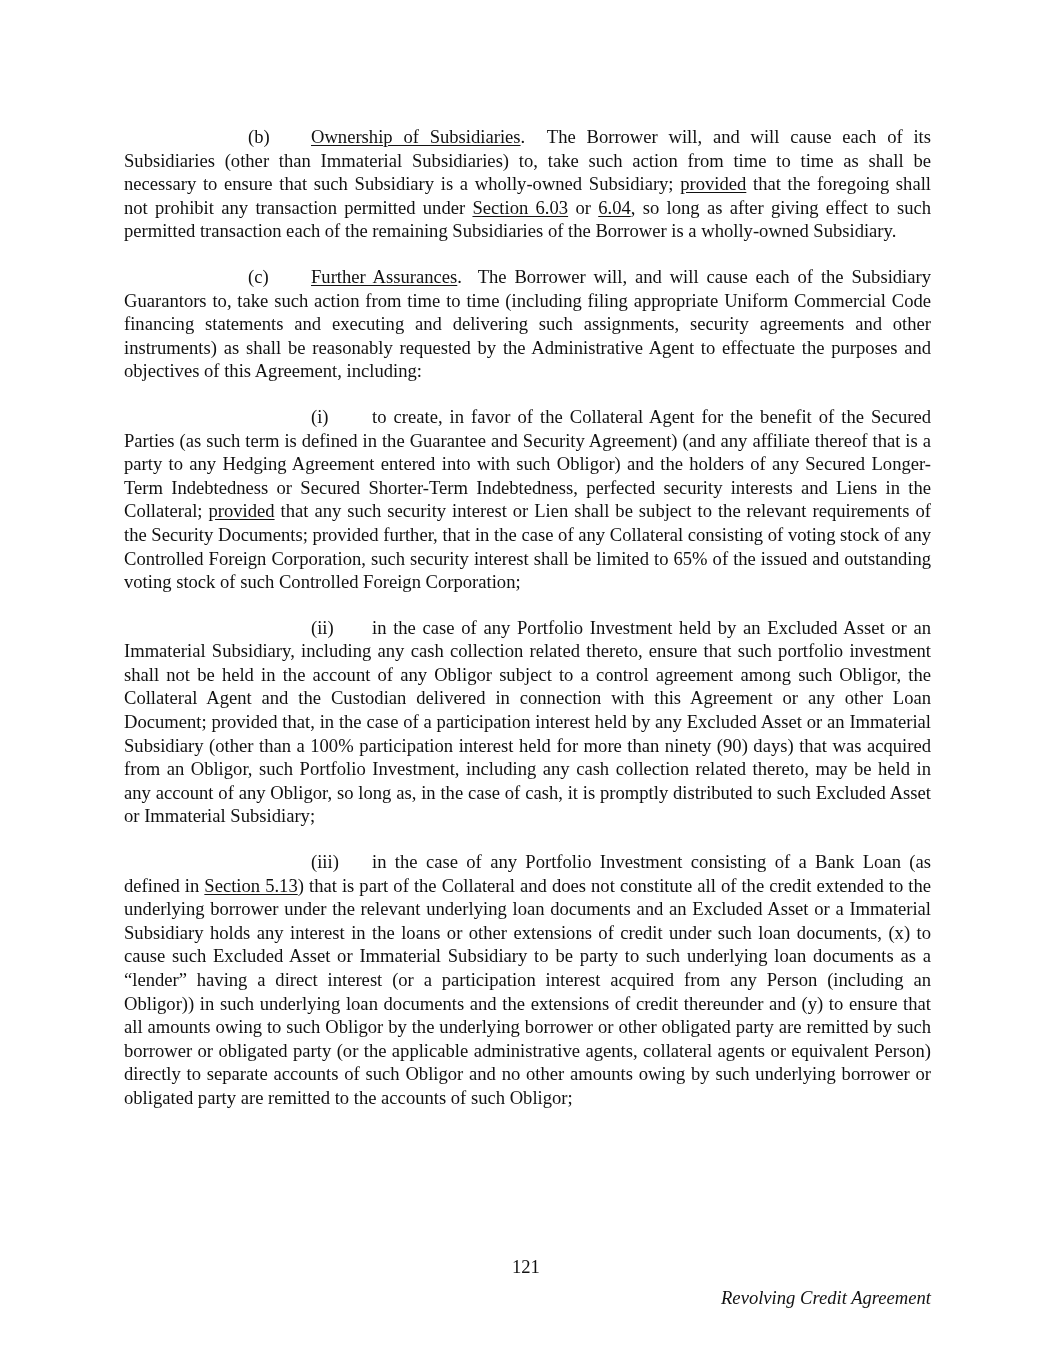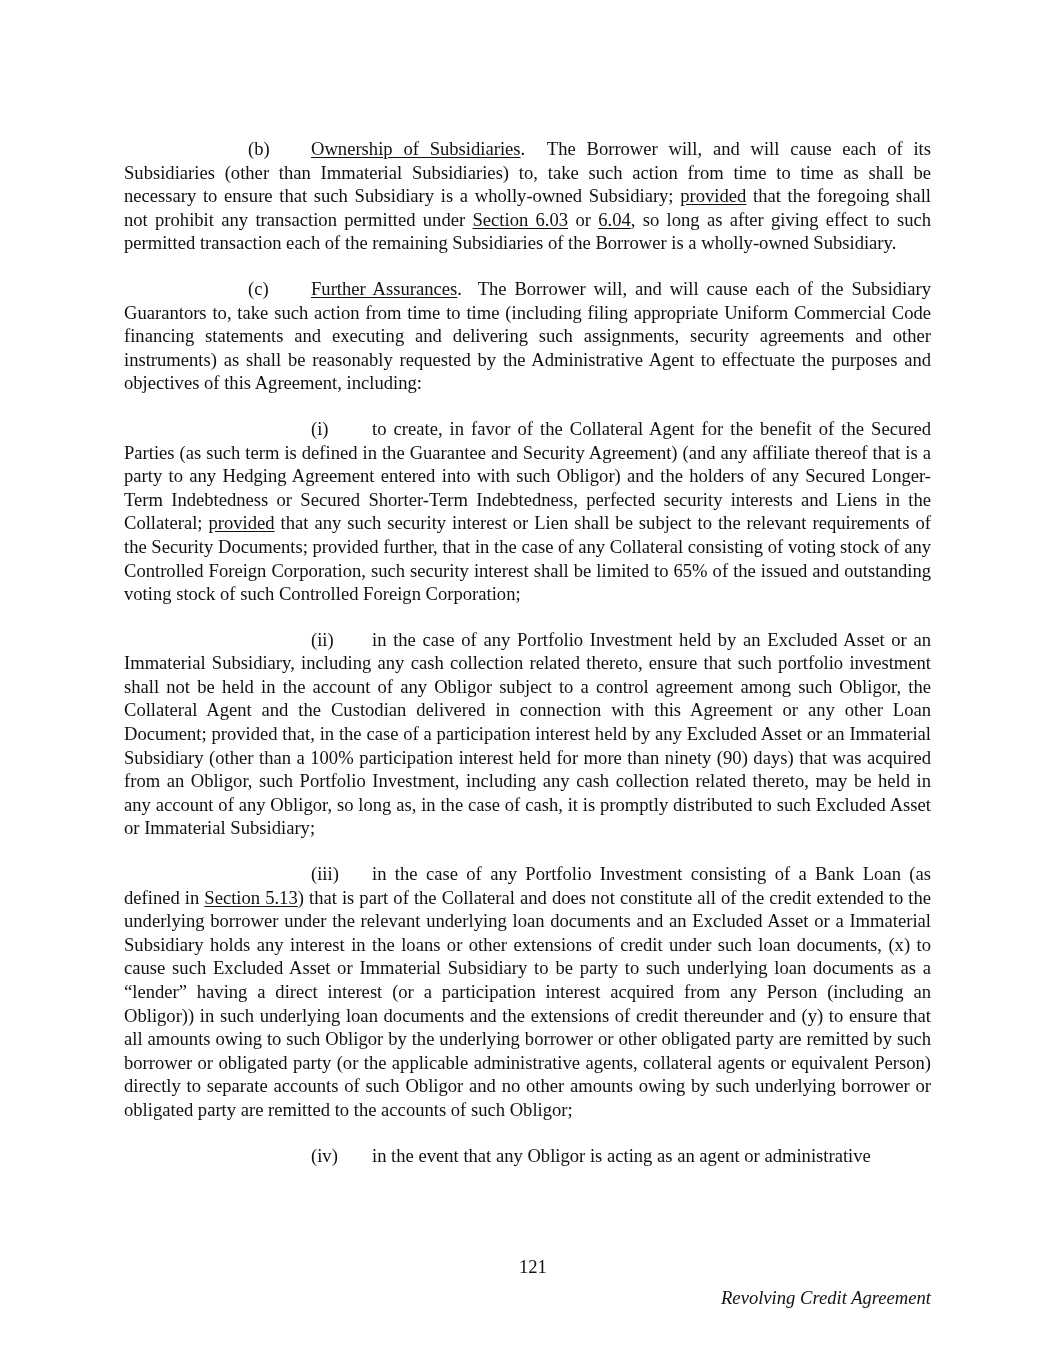--- a/index.html
+++ b/index.html
@@ -2,33 +2,33 @@
 <html><head>
 <meta charset="utf-8">
 <style>
   html, body { margin: 0; padding: 0; background: #ffffff; }
   body { width: 1055px; height: 1365px; position: relative; overflow: hidden; }
   .page {
     position: absolute; left: 124px; top: 125px; width: 807px;
     font-family: "Liberation Serif", "DejaVu Serif", serif;
     font-size: 18.6px; line-height: 23.6px; color: #111111;
   }
-  .para { text-align: justify; margin: 12px 0 22px 0; }
+  .para { text-align: justify; margin: 0 0 22px 0; }
   .para.last { margin-bottom: 0; }
   .lvl1 { text-indent: 124px; }
   .lvl2 { text-indent: 187px; }
   .marker { display: inline-block; width: 63px; text-indent: 0; }
   .lvl2 .marker { width: 61px; }
   u, .u { text-decoration: underline; text-underline-offset: 2px; }
   .footer {
     position: absolute; top: 1256px; left: 124px; width: 807px;
     font-family: "Liberation Serif", "DejaVu Serif", serif;
     font-size: 18.6px; color: #111111;
   }
-  .page-num { position: absolute; left: 388px; margin-left: 7px; }
+  .page-num { position: absolute; left: 388px; }
   .doc-title { position: absolute; right: 0; font-style: italic; margin-top: 31px; }
 </style>
 </head>
 <body>
 
 <div class="page">
 
   <p class="para lvl1">
     <span class="marker">(b)</span><u>Ownership of Subsidiaries</u>.&nbsp;&nbsp;<span><span>The Borrower will, and will cause each of its Subsidiaries (other than Immaterial Subsidiaries) to, take such action from time to time as shall be necessary to ensure that such Subsidiary is a wholly-owned Subsidiary; </span><span class="u">provided</span><span> that the foregoing shall not prohibit any transaction permitted under </span><span class="u">Section 6.03</span><span> or </span><span class="u">6.04</span><span>, so long as after giving effect to such permitted transaction each of the remaining Subsidiaries of the Borrower is a wholly-owned Subsidiary.</span></span>
   </p>
@@ -42,22 +42,19 @@
   </p>
 
   <p class="para lvl2">
     <span class="marker">(ii)</span><span><span>in the case of any Portfolio Investment held by an Excluded Asset or an Immaterial Subsidiary, including any cash collection related thereto, ensure that such portfolio investment shall not be held in the account of any Obligor subject to a control agreement among such Obligor, the Collateral Agent and the Custodian delivered in connection with this Agreement or any other Loan Document; provided that, in the case of a participation interest  held by any Excluded Asset or an Immaterial Subsidiary (other than a 100% participation interest held for more than ninety (90) days) that was acquired from an Obligor, such Portfolio Investment, including any cash collection related thereto, may be held in any account of any Obligor, so long as, in the case of cash, it is promptly distributed to such Excluded Asset or Immaterial Subsidiary;</span></span>
   </p>
 
   <p class="para lvl2">
     <span class="marker">(iii)</span><span><span>in the case of any Portfolio Investment consisting of a Bank Loan (as defined in </span><span class="u">Section 5.13</span><span>) that is part of the Collateral and does not constitute all of the credit extended to the underlying borrower under the relevant underlying loan documents and an Excluded Asset or a Immaterial Subsidiary holds any interest in the loans or other extensions of credit under such loan documents, (x) to cause such Excluded Asset or Immaterial Subsidiary to be party to such underlying loan documents as a “lender” having a direct interest (or a participation interest acquired from any Person (including an Obligor)) in such underlying loan documents and the extensions of credit thereunder and (y) to ensure that all amounts owing to such Obligor by the underlying borrower or other obligated party are remitted by such borrower or obligated party (or the applicable administrative agents, collateral agents or equivalent Person) directly to separate accounts of such Obligor and no other amounts owing by such underlying borrower or obligated party are remitted to the accounts of such Obligor;</span></span>
   </p>
 
-  <p class="para lvl2 last">
-    <span class="marker">(iv)</span><span><span>in the event that any Obligor is acting as an agent or administrative</span></span>
-  </p>
 
 </div>
 
 <div class="footer">
   <span class="page-num">121</span>
   <span class="doc-title">Revolving Credit Agreement</span>
 </div>
 
 </body></html>

